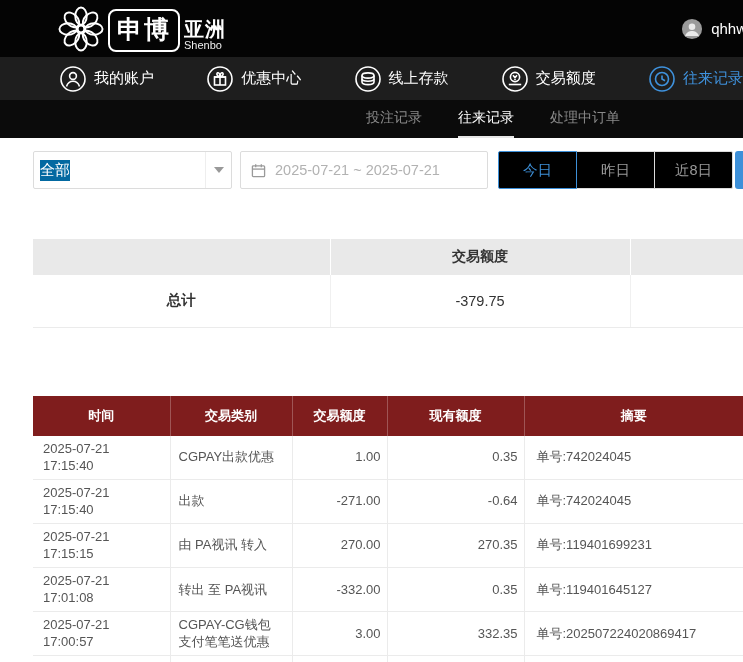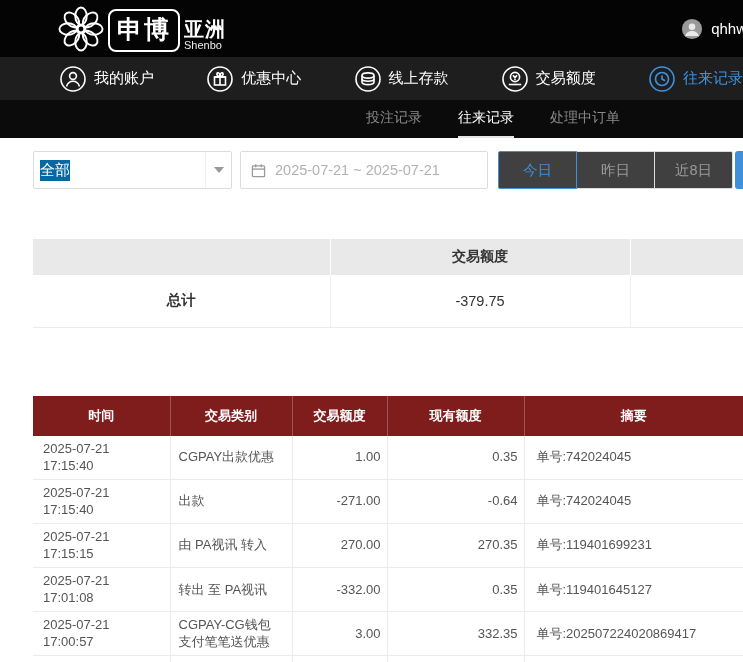--- a/index.html
+++ b/index.html
@@ -40,21 +40,21 @@
     font-size: 15px; color: #333; }
   .selected-text { background: #0369a1; color: #fff; padding: 1px 0; }
   .select-caret { position: absolute; right: 0; top: 0; height: 36px; width: 26px;
     display: flex; align-items: center; justify-content: center; border-left: 1px solid #eee; }
   .select-caret::after { content: ""; border-left: 5px solid transparent;
     border-right: 5px solid transparent; border-top: 6px solid #999; }
   .date-box { width: 248px; height: 38px; border: 1px solid #dcdcdc; border-radius: 2px;
     display: flex; align-items: center; gap: 9px; padding: 0 10px; color: #b2b2b2;
     font-size: 14.5px; cursor: pointer; }
   .btn-group { display: flex; margin-left: 2px; }
-  .qbtn { height: 38px; width: 79px; background: #404040; border: 1px solid #dcdcdc;
+  .qbtn { height: 38px; width: 79px; background: #000000; border: 1px solid #dcdcdc;
     color: #9a9a9a; font-size: 14.5px; cursor: pointer; margin-left: -1px;
     font-family: inherit; }
   .qbtn:first-child { margin-left: 0; border-radius: 2px 0 0 2px; }
   .qbtn:last-child { border-radius: 0 2px 2px 0; }
   .qbtn.active { color: #3d90d9; border-color: #3d90d9; position: relative; z-index: 1; }
   .search-btn { position: absolute; left: 735px; top: 13px; width: 62px; height: 38px;
     background: #3d90d9; border: none; border-radius: 3px; cursor: pointer; }
 
   
   .summary-wrap { margin: 32px 0 0 33px; width: 710px; }

